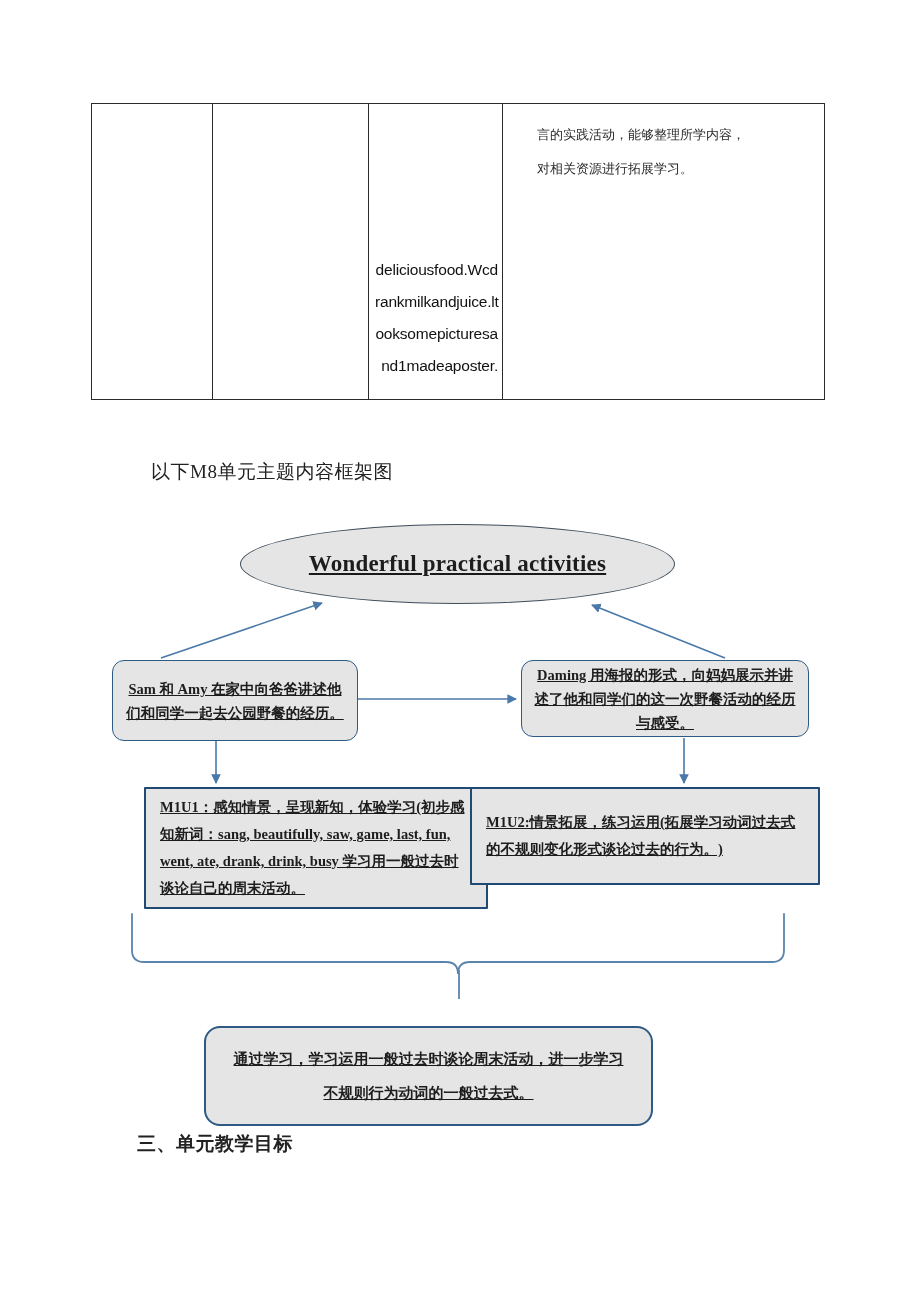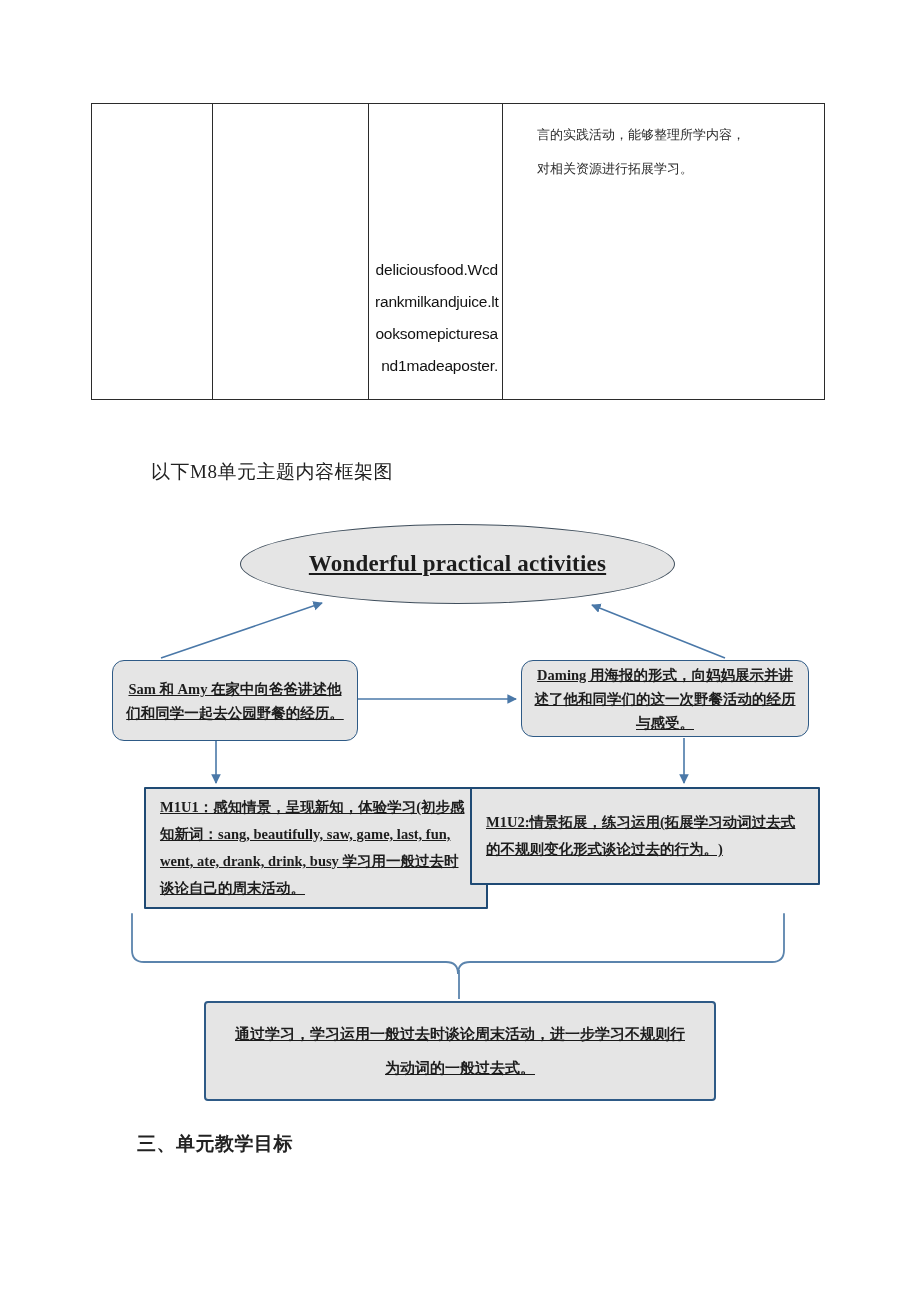--- a/index.html
+++ b/index.html
@@ -173,25 +173,25 @@
     font-size: 14.5px;
     line-height: 27px;
     text-align: left;
     padding: 0 14px;
     font-weight: 600;
   }
 
   
   #node-goal {
     left: 204px;
-    top: 501px;
-    width: 512px;
+    top: 526px;
+    width: 449px;
     height: 100px;
     border: 2px solid #2e5a86;
-    border-radius: 4px;
+    border-radius: 16px;
   }
   #node-goal .node-text {
     font-size: 15px;
     line-height: 34px;
     text-align: center;
     padding: 0 22px;
     font-weight: 600;
   }
 </style>
 </head>

